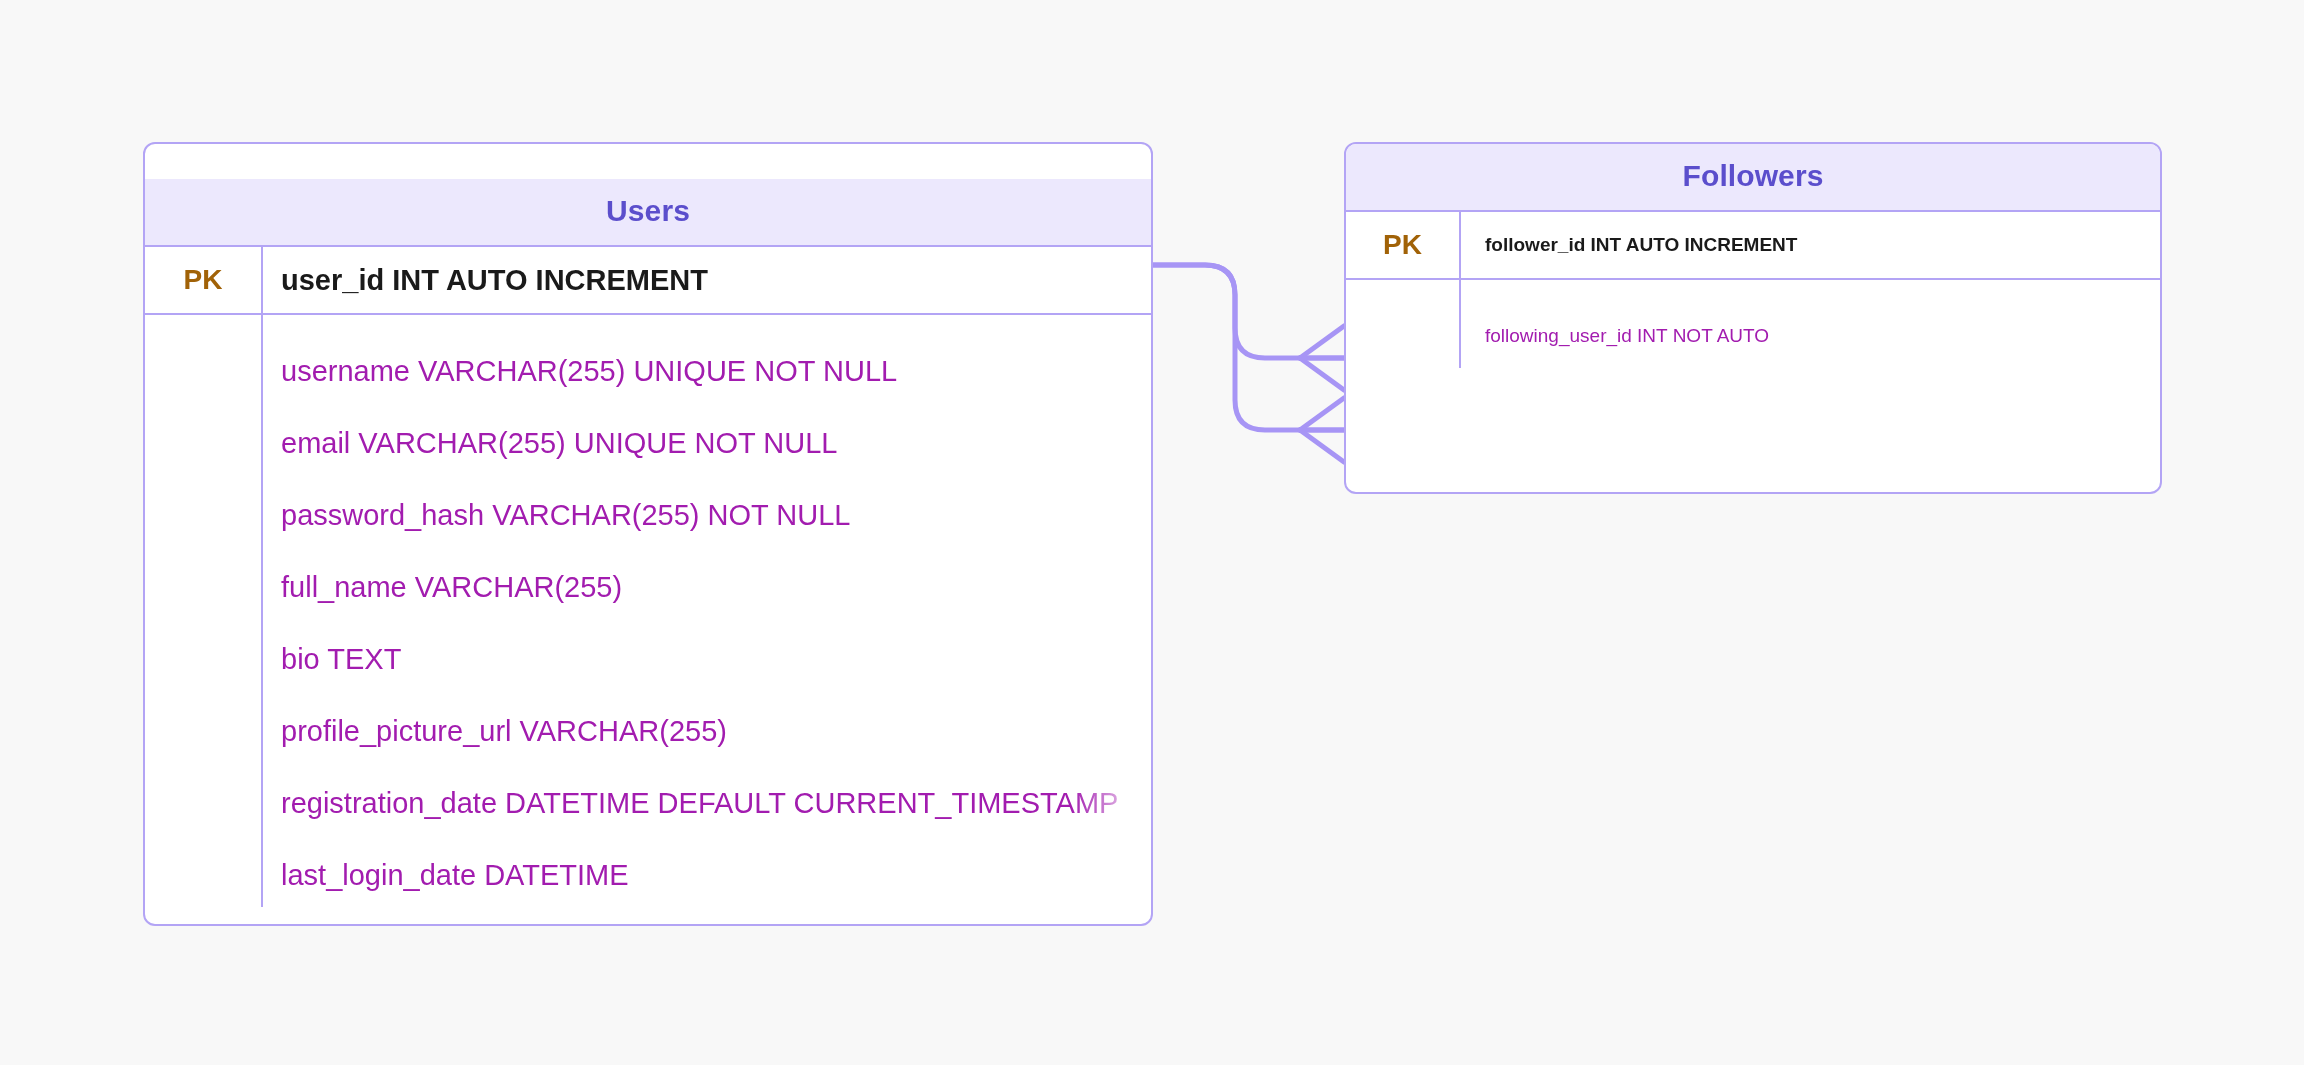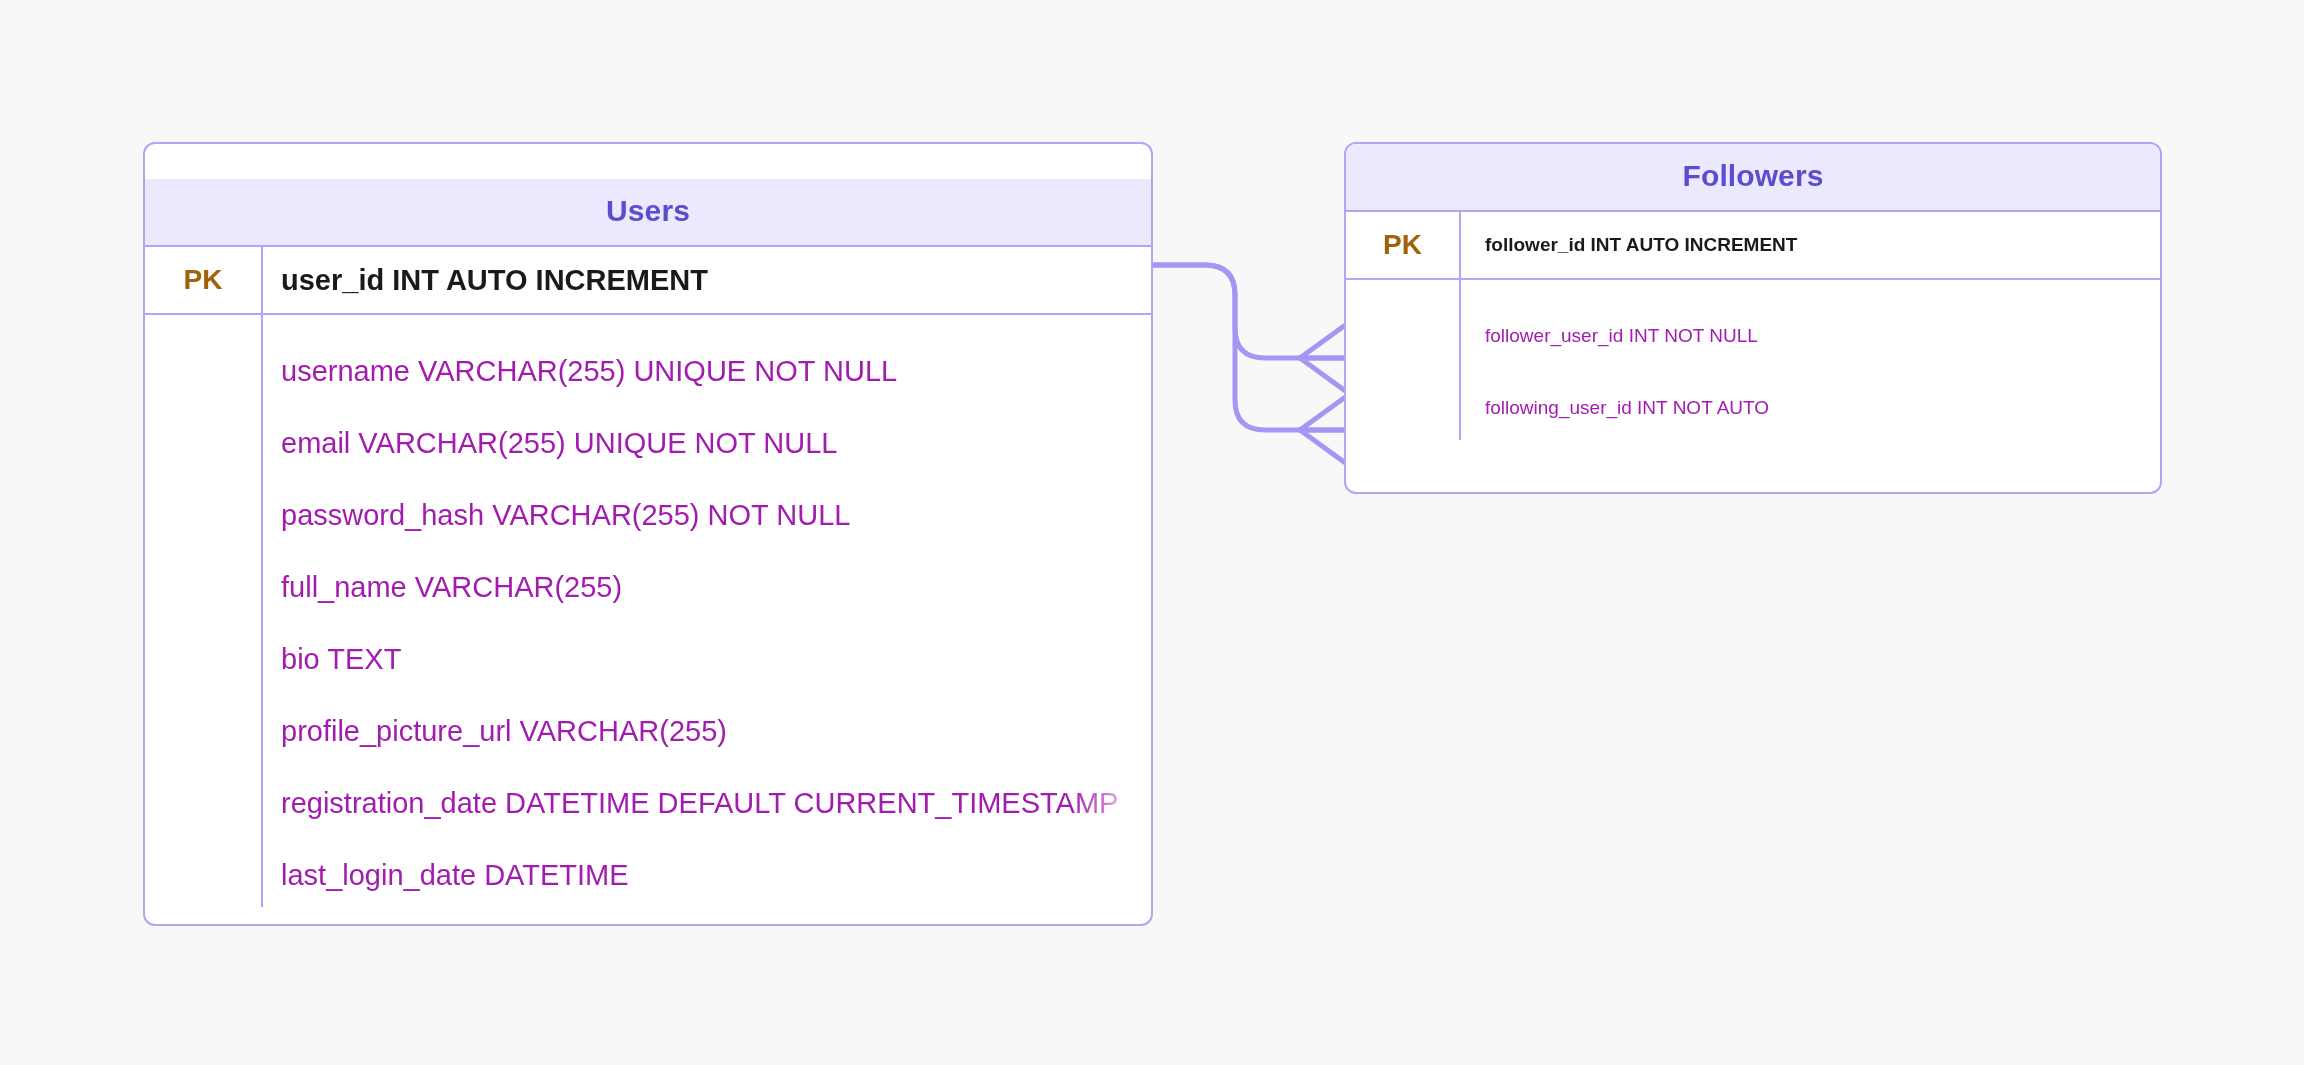--- a/index.html
+++ b/index.html
@@ -248,23 +248,19 @@
       <div class="col-divider"></div>
 
       <div class="row row-pk">
         <div class="cell-key">PK</div>
         <div class="cell-attr pk-text">follower_id INT AUTO INCREMENT</div>
       </div>
 
       <div class="entity-body-inner">
         <div class="row attr-row">
           <div class="cell-key"></div>
-          <div class="cell-attr body-text">follower_user_id INT NOT NULL</div>
-        </div>
-        <div class="row attr-row">
-          <div class="cell-key"></div>
           <div class="cell-attr body-text">following_user_id INT NOT AUTO</div>
         </div>
       </div>
     </div>
   </div>
 
 </div>
 
 </body></html>

